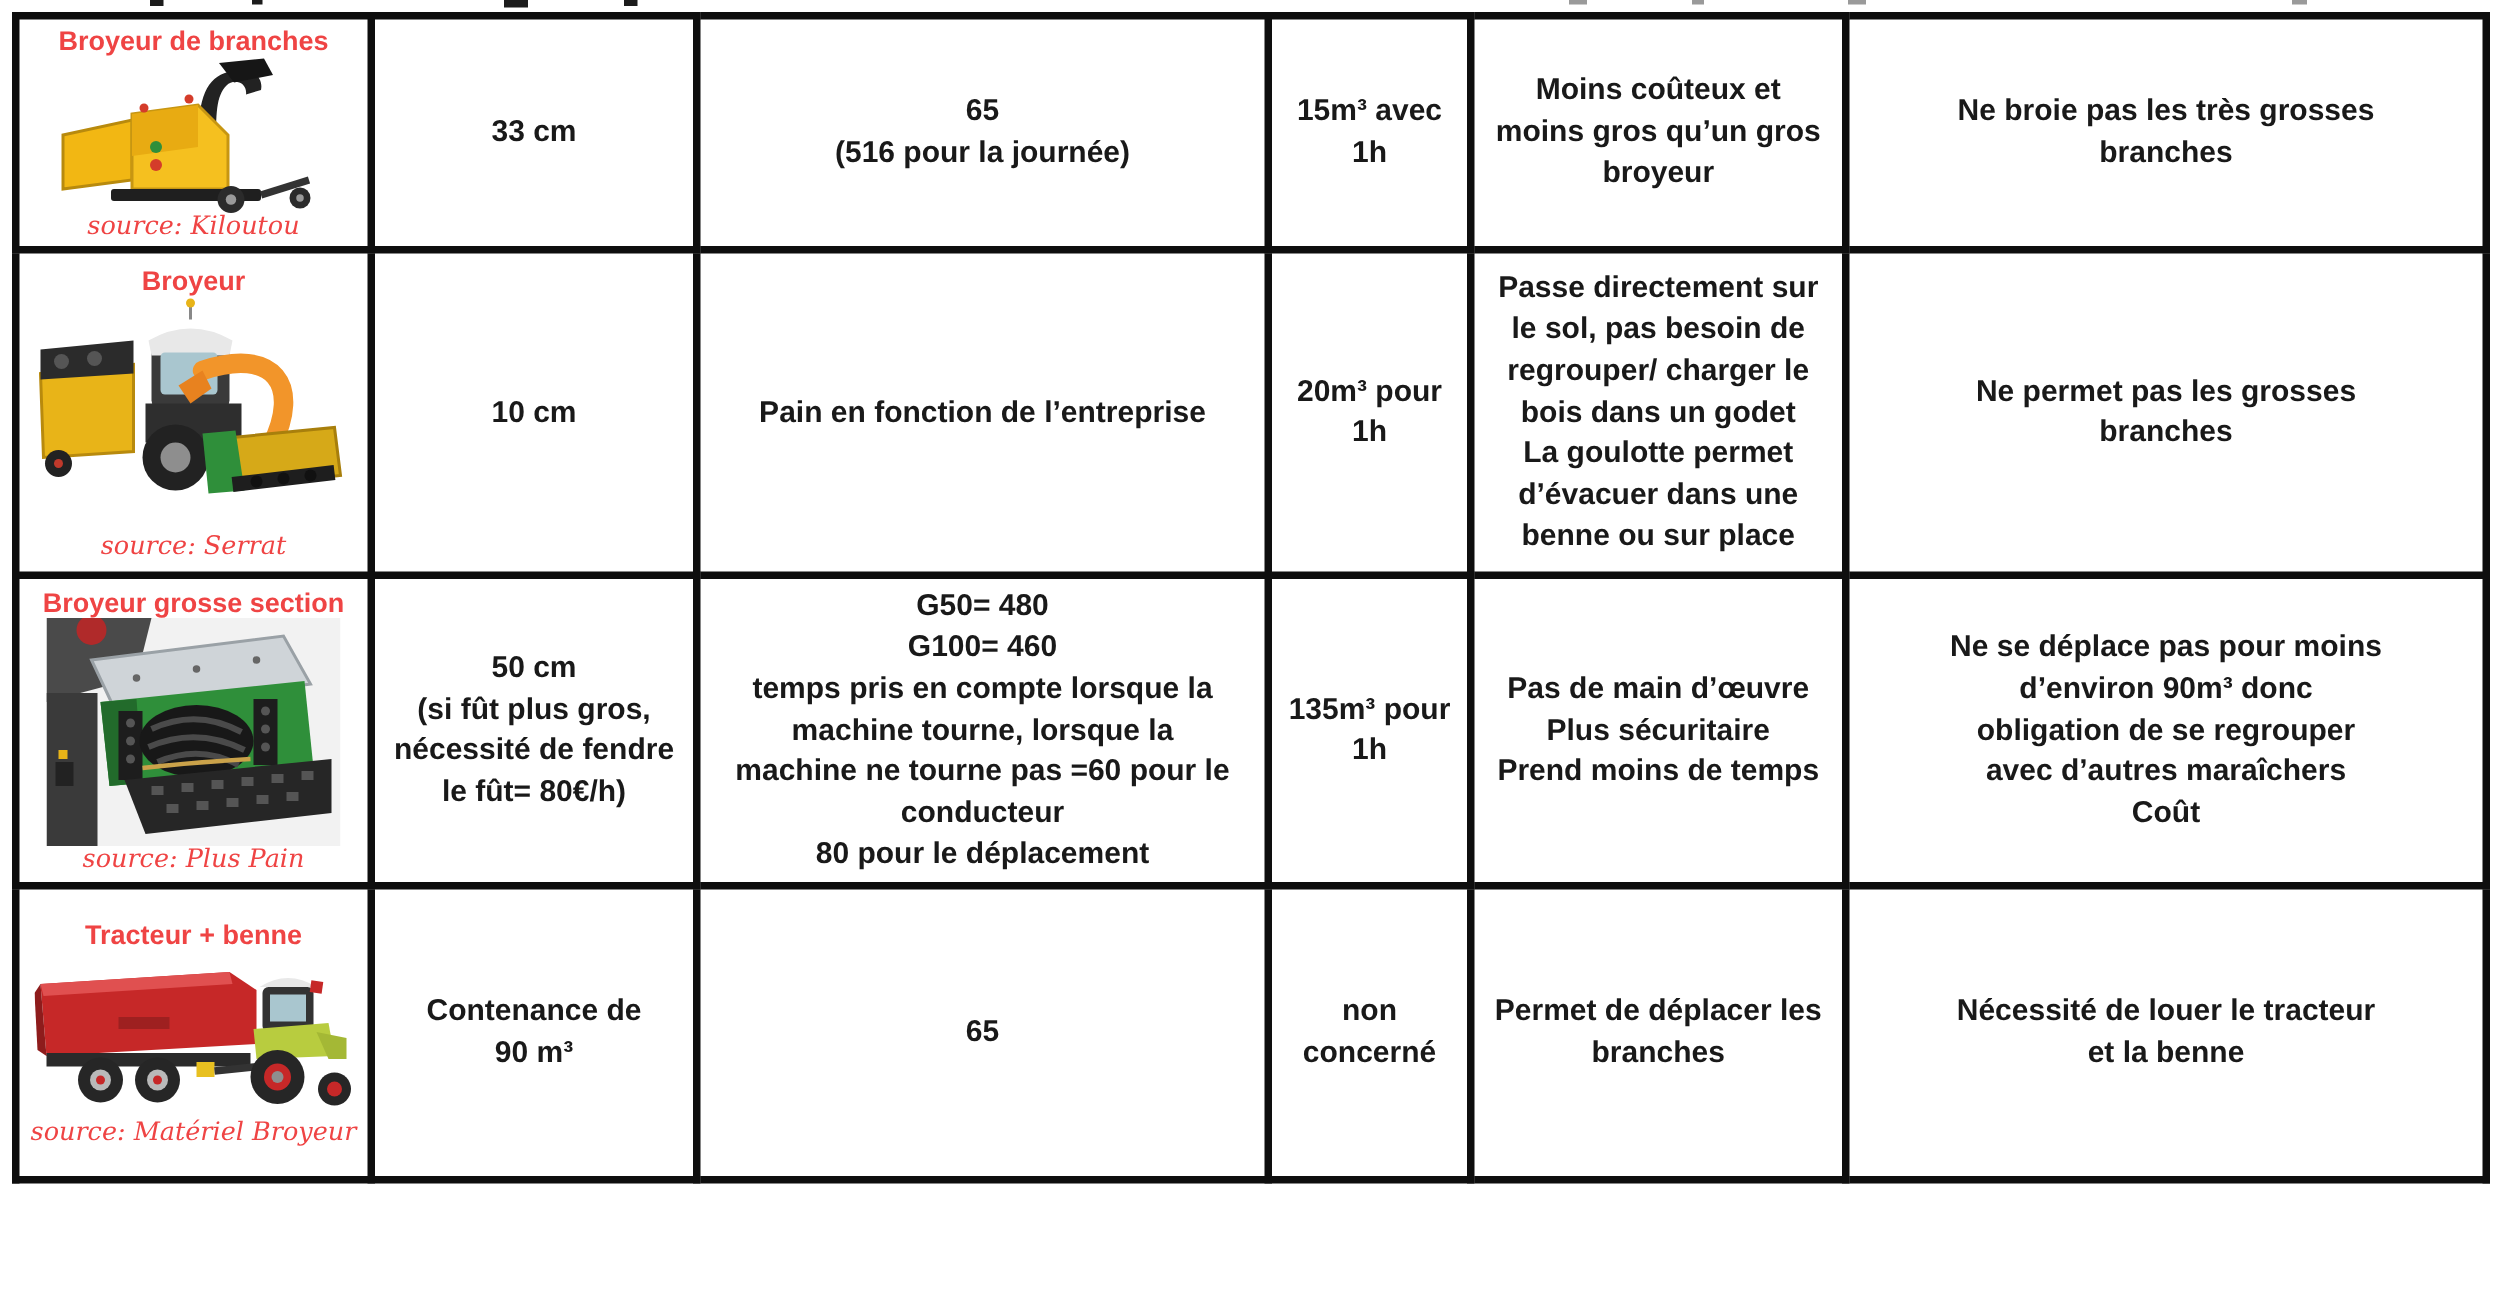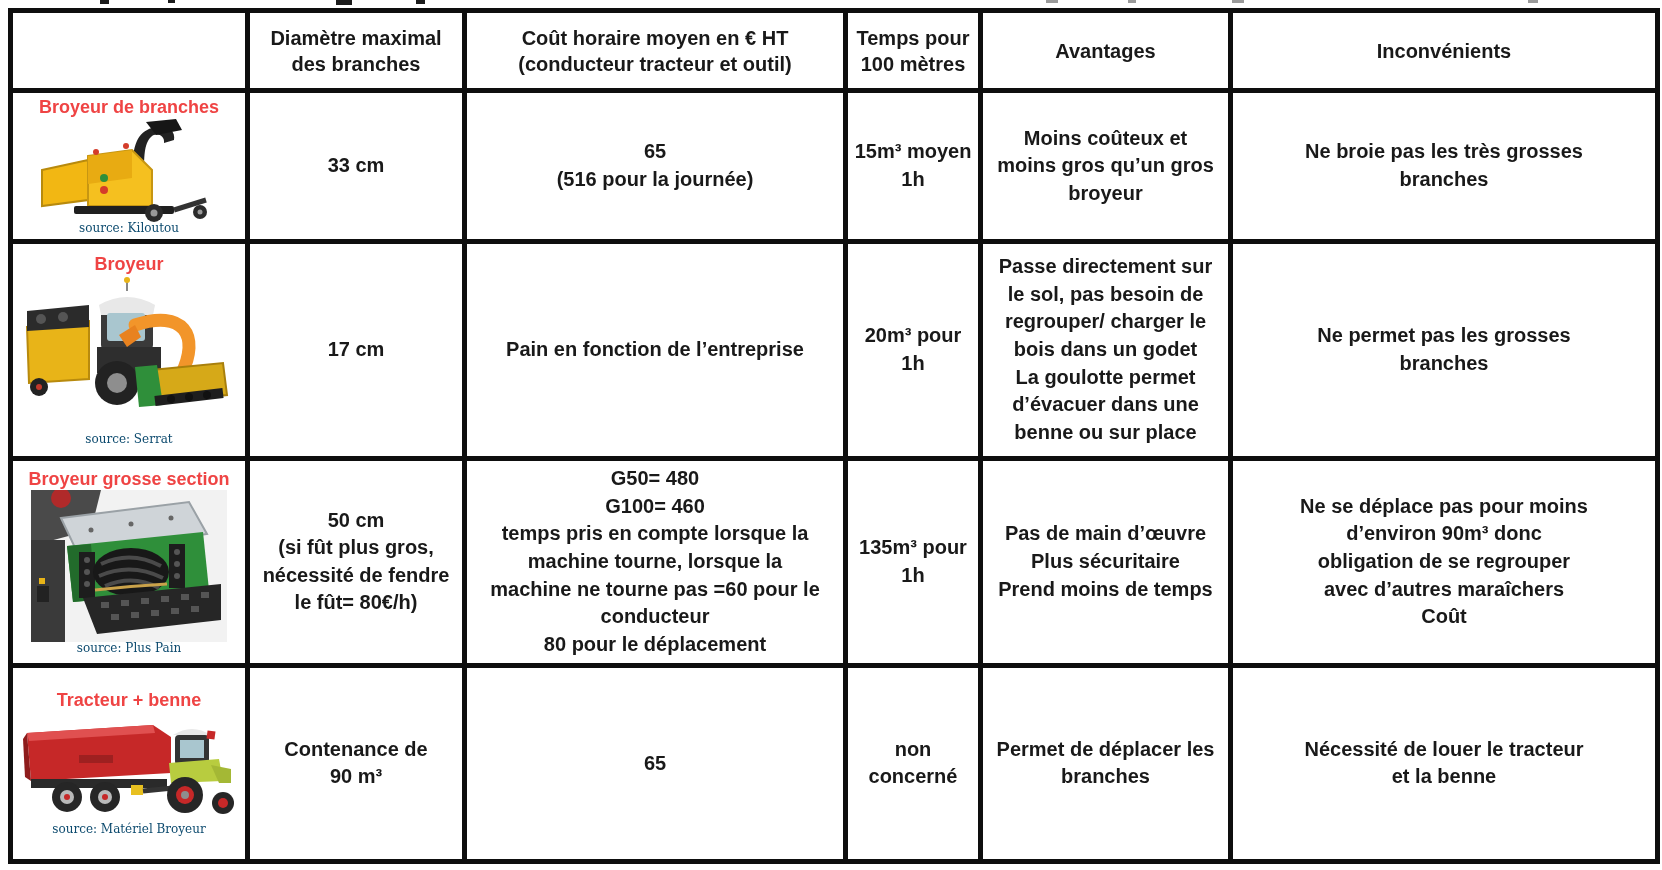--- a/index.html
+++ b/index.html
@@ -7,21 +7,21 @@
   .artifact{position:absolute;background:#1c1c1c;}
   .artifact.light{background:#9a9a9a;}
   table.main{position:absolute;left:8px;top:8px;width:1647px;border-collapse:collapse;table-layout:fixed;background:#fff;}
   td,th{border:5px solid #0e0e0e;vertical-align:middle;text-align:center;padding:1px 3px;box-sizing:border-box;}
   th{font-size:20px;font-weight:700;line-height:1.3;white-space:pre-line;}
   td.cell{font-size:20px;font-weight:700;line-height:1.38;white-space:pre-line;}
   td.machine{padding:2px 2px;}
   .machine-inner{display:flex;flex-direction:column;align-items:center;justify-content:space-between;height:100%;}
   .machine-label{font-size:18px;font-weight:700;color:#ef4444;line-height:1.15;padding-top:2px;}
   .machine-photo{flex:1 1 auto;display:flex;align-items:center;justify-content:center;width:100%;overflow:hidden;}
-  .machine-source{font-family:"DejaVu Serif","Liberation Serif",serif;font-weight:400;font-size:12px;color:#0c4a6e;line-height:1.1;padding-bottom:2px;}
+  .machine-source{font-family:"DejaVu Serif","Liberation Serif",serif;font-style:italic;font-weight:400;font-size:17px;color:#ef4444;line-height:1.1;padding-bottom:2px;}
   svg{display:block;}
 </style>
 </head>
 <body>
 
 <div class="artifact" style="left:100px;top:0;width:9px;height:4px"></div>
 <div class="artifact" style="left:168px;top:0;width:7px;height:3px"></div>
 <div class="artifact" style="left:336px;top:0;width:16px;height:5px"></div>
 <div class="artifact" style="left:416px;top:0;width:9px;height:4px"></div>
 <div class="artifact light" style="left:1046px;top:0;width:12px;height:3px"></div>
@@ -33,30 +33,20 @@
   <colgroup>
     <col style="width:237px">
       <col style="width:217px">
       <col style="width:381px">
     <col style="width:135px">
       <col style="width:250px">
       <col style="width:427px">
   </colgroup>
 
   <tbody>
-      <tr style="height:80px">
-    <th></th>
-    <th>Diamètre maximal des branches</th>
-    <th>Coût horaire moyen en € HT
-(conducteur tracteur et outil)</th>
-    <th>Temps pour
-100 mètres</th>
-    <th>Avantages</th>
-    <th>Inconvénients</th>
-  </tr>
 
   <tr style="height:150px">
     <td class="machine">
       <div class="machine-inner">
         <div class="machine-label">Broyeur de branches</div>
         <div class="machine-photo">
           <svg width="190" height="104" viewBox="0 0 190 104">
             <path d="M98 58 C98 26 104 14 118 10 C132 6 142 12 140 22 L130 25 C131 17 122 14 117 19 C110 26 110 38 110 60 Z" fill="#222"></path>
             <polygon points="112,4 142,1 148,12 122,17" fill="#161616"></polygon>
             <polygon points="8,52 54,42 54,82 8,88" fill="#f2b713" stroke="#b88a0d" stroke-width="2"></polygon>
@@ -73,21 +63,21 @@
             <circle cx="62" cy="34" r="3" fill="#d43c2a"></circle>
                 <circle cx="92" cy="28" r="3" fill="#d43c2a"></circle>
           </svg>
         </div>
         <div class="machine-source">source: Kiloutou</div>
       </div>
     </td>
     <td class="cell">33 cm</td>
     <td class="cell">65
 (516 pour la journée)</td>
-    <td class="cell">15m³ moyen
+    <td class="cell">15m³ avec
 1h</td>
     <td class="cell">Moins coûteux et
 moins gros qu’un gros
 broyeur</td>
     <td class="cell">Ne broie pas les très grosses
 branches</td>
   </tr>
 
   <tr style="height:217px">
     <td class="machine">
@@ -117,21 +107,21 @@
             <circle cx="148" cy="124" r="4" fill="#111"></circle>
                 <circle cx="166" cy="122" r="4" fill="#111"></circle>
                 <circle cx="184" cy="120" r="4" fill="#111"></circle>
             <line x1="104" y1="6" x2="104" y2="16" stroke="#888" stroke-width="2"></line>
                 <circle cx="104" cy="5" r="3" fill="#e8b418"></circle>
           </svg>
         </div>
         <div class="machine-source">source: Serrat</div>
       </div>
     </td>
-    <td class="cell">17 cm</td>
+    <td class="cell">10 cm</td>
     <td class="cell">Pain en fonction de l’entreprise</td>
     <td class="cell">20m³ pour
 1h</td>
     <td class="cell">Passe directement sur
 le sol, pas besoin de
 regrouper/ charger le
 bois dans un godet
 La goulotte permet
 d’évacuer dans une
 benne ou sur place</td>

